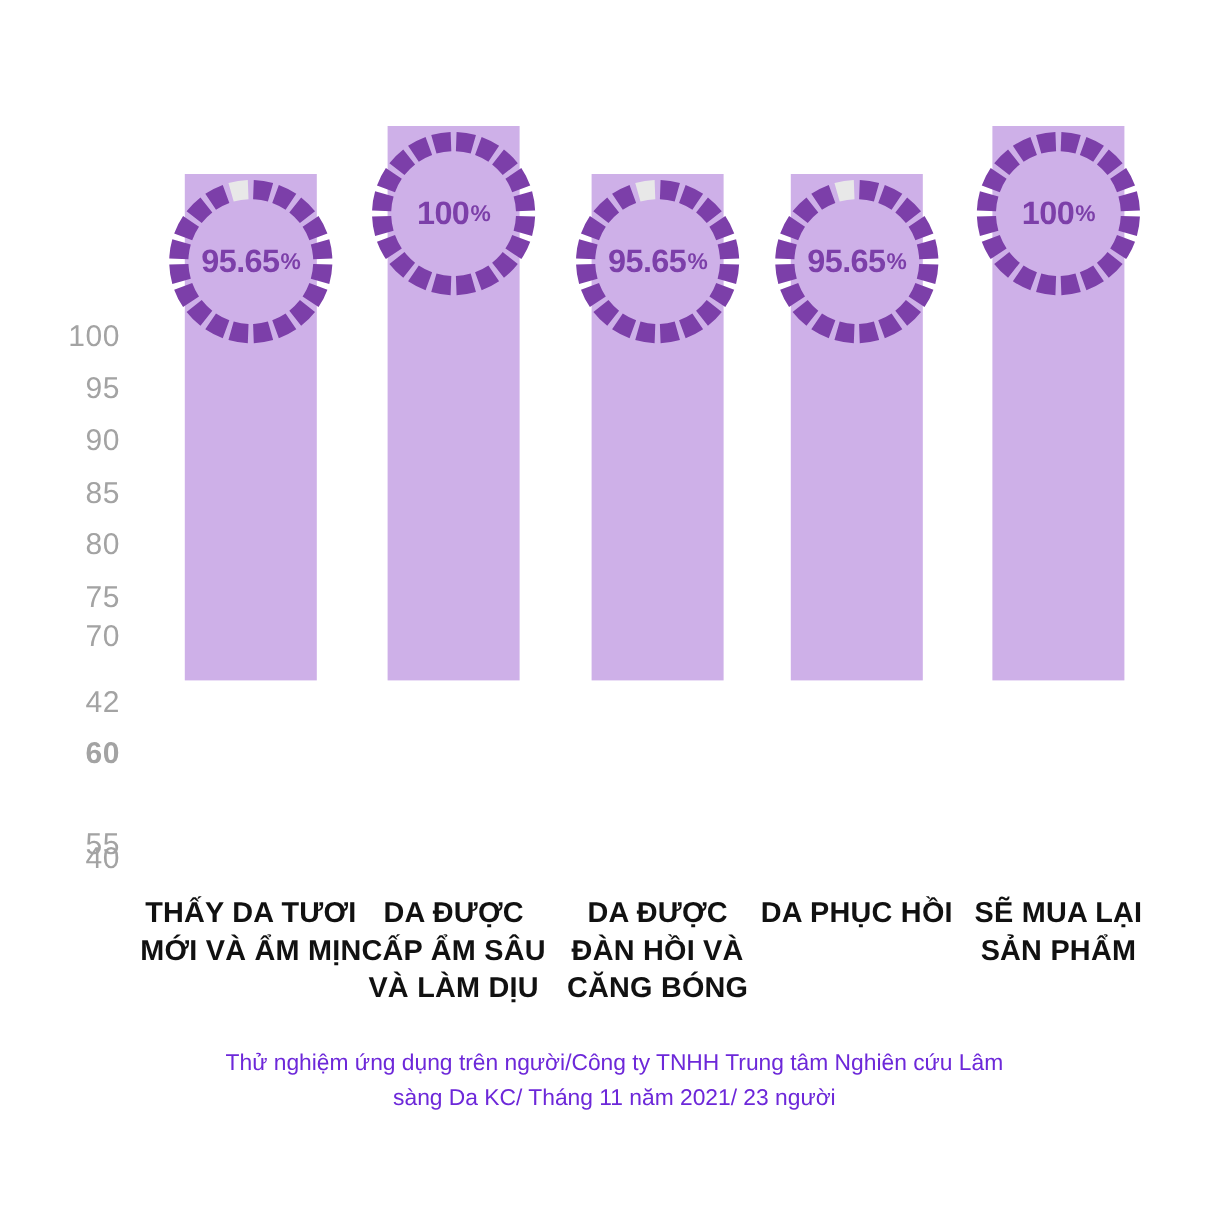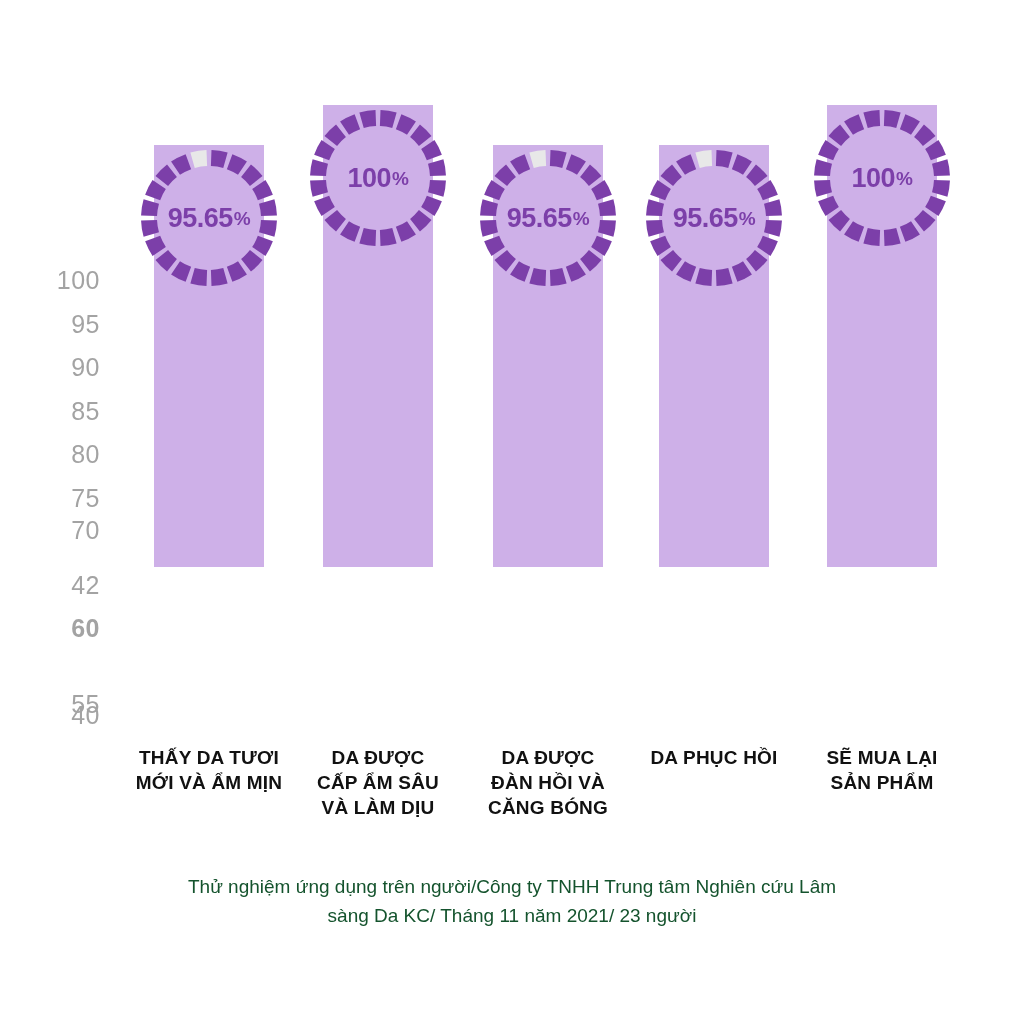--- a/index.html
+++ b/index.html
@@ -92,35 +92,35 @@
     top: 1px;
   }
   
   .cat-label {
     position: absolute;
     left: 50%;
     transform: translateX(-50%);
     top: 745px;
     width: 185px;
     text-align: center;
-    font-size: 19px;
+    font-size: 24px;
     font-weight: bold;
     color: #111111;
     line-height: 1.32;
     letter-spacing: 0.2px;
   }
   
   .footnote {
     position: absolute;
     left: 112px;
     top: 872px;
     width: 800px;
     text-align: center;
     font-size: 19px;
-    color: #14532d;
+    color: #6d28d9;
     line-height: 1.55;
   }
 </style>
 </head>
 <body>
 
 <div id="infographic">
 
   <div class="y-axis">
       <div class="y-tick" style="top: 0px;">100</div>

